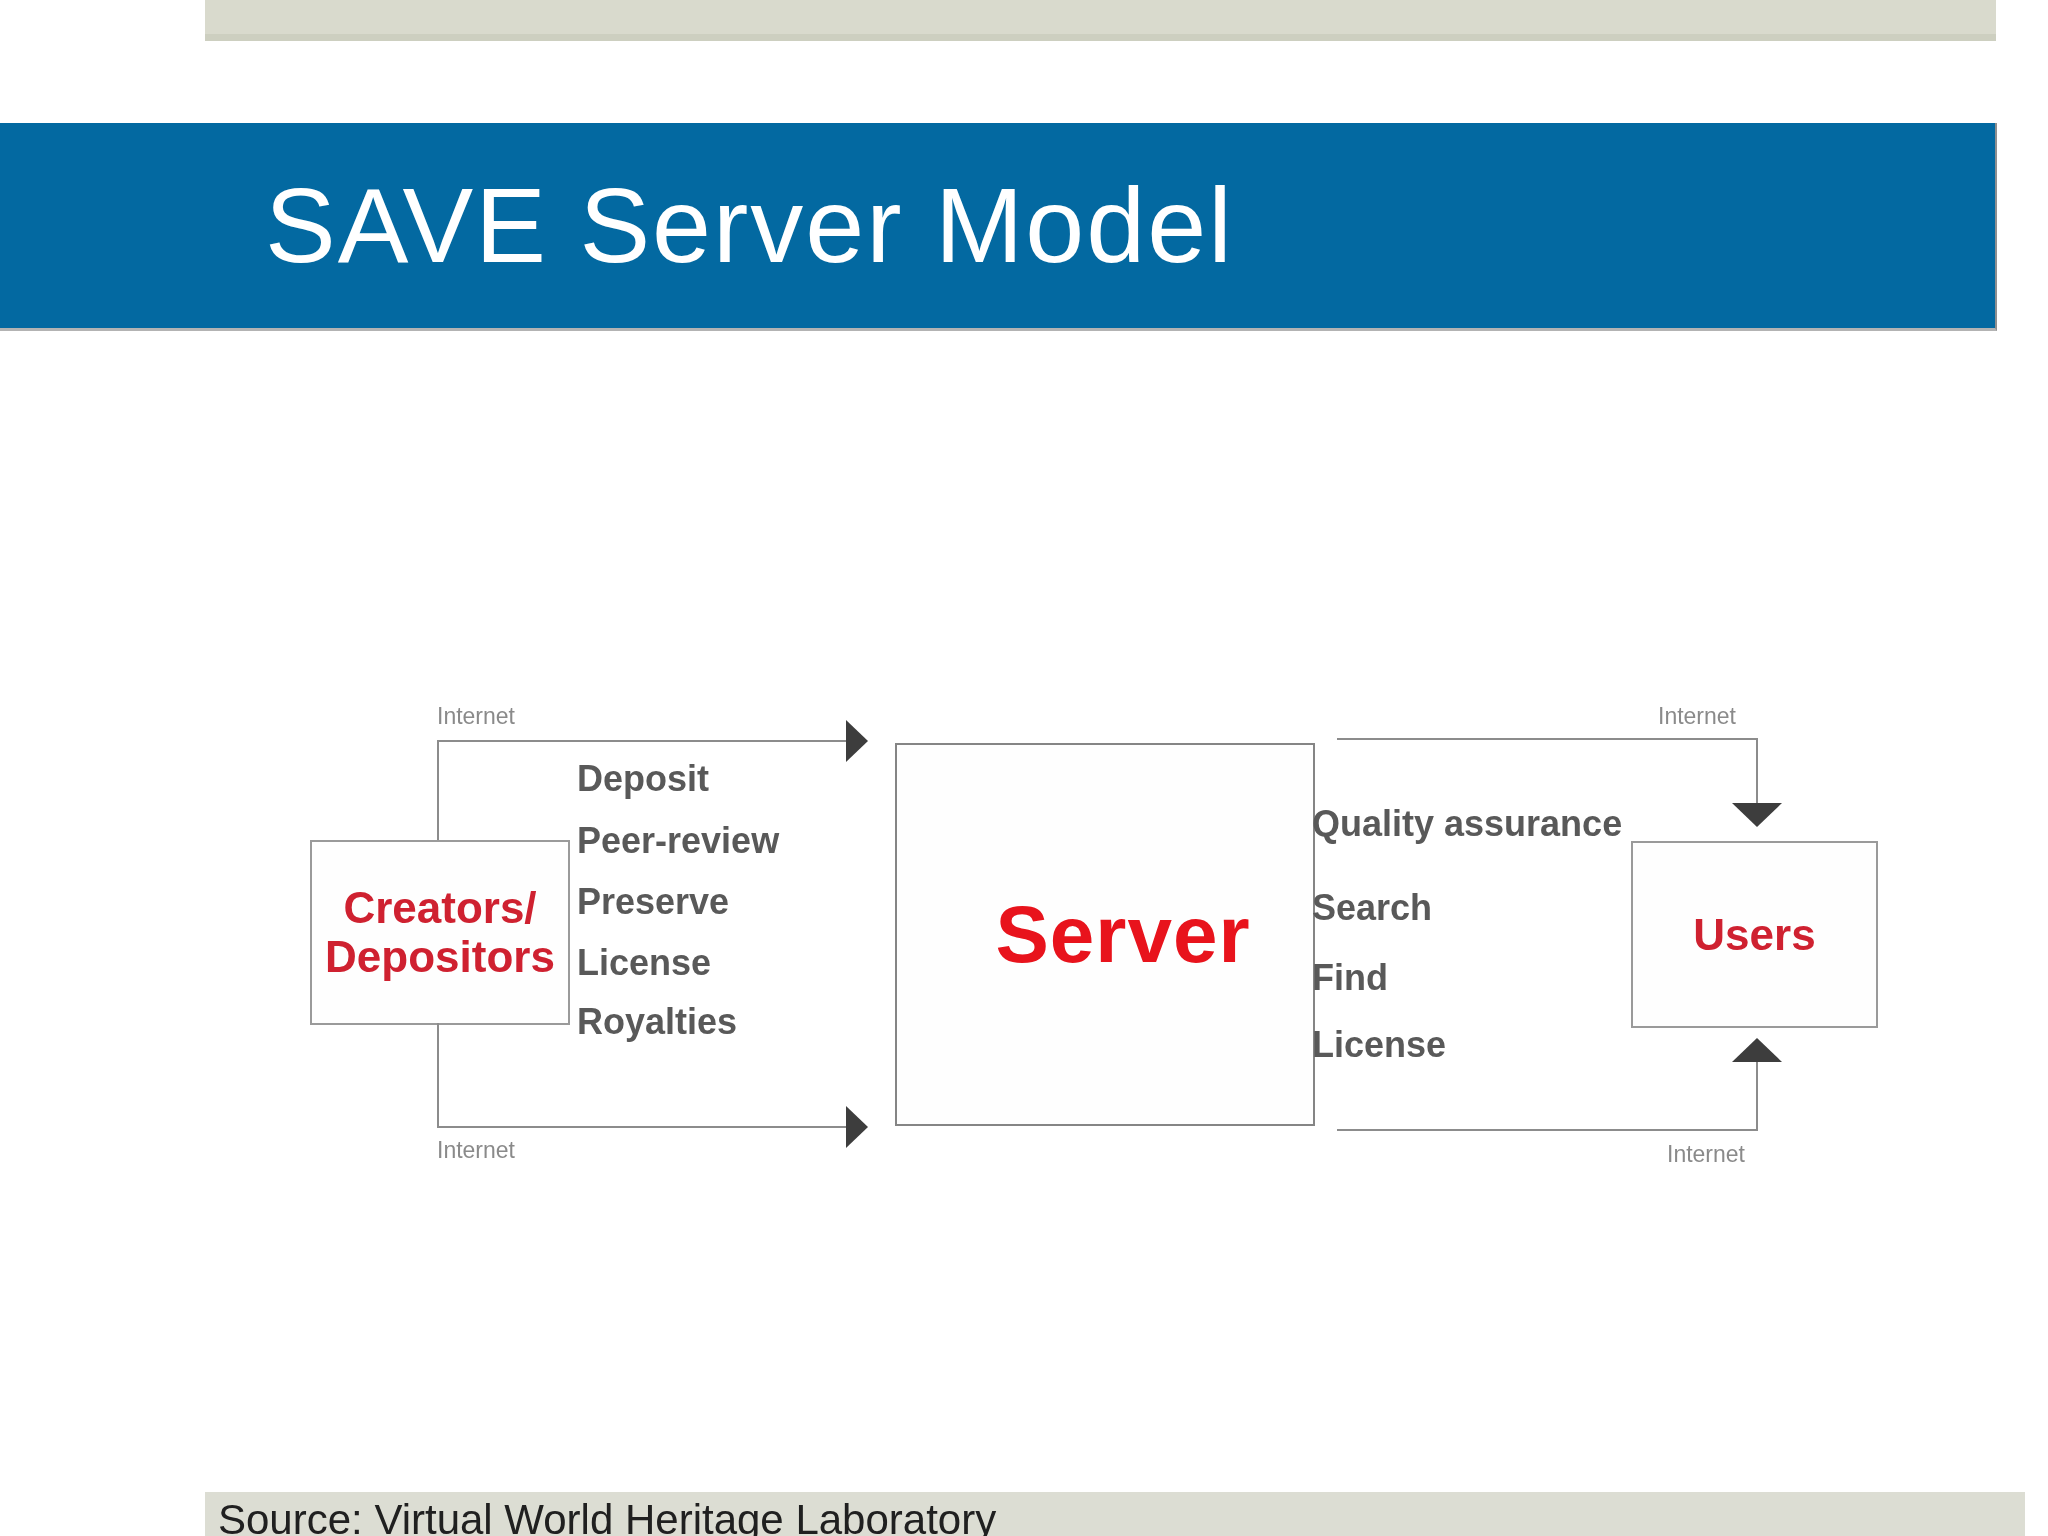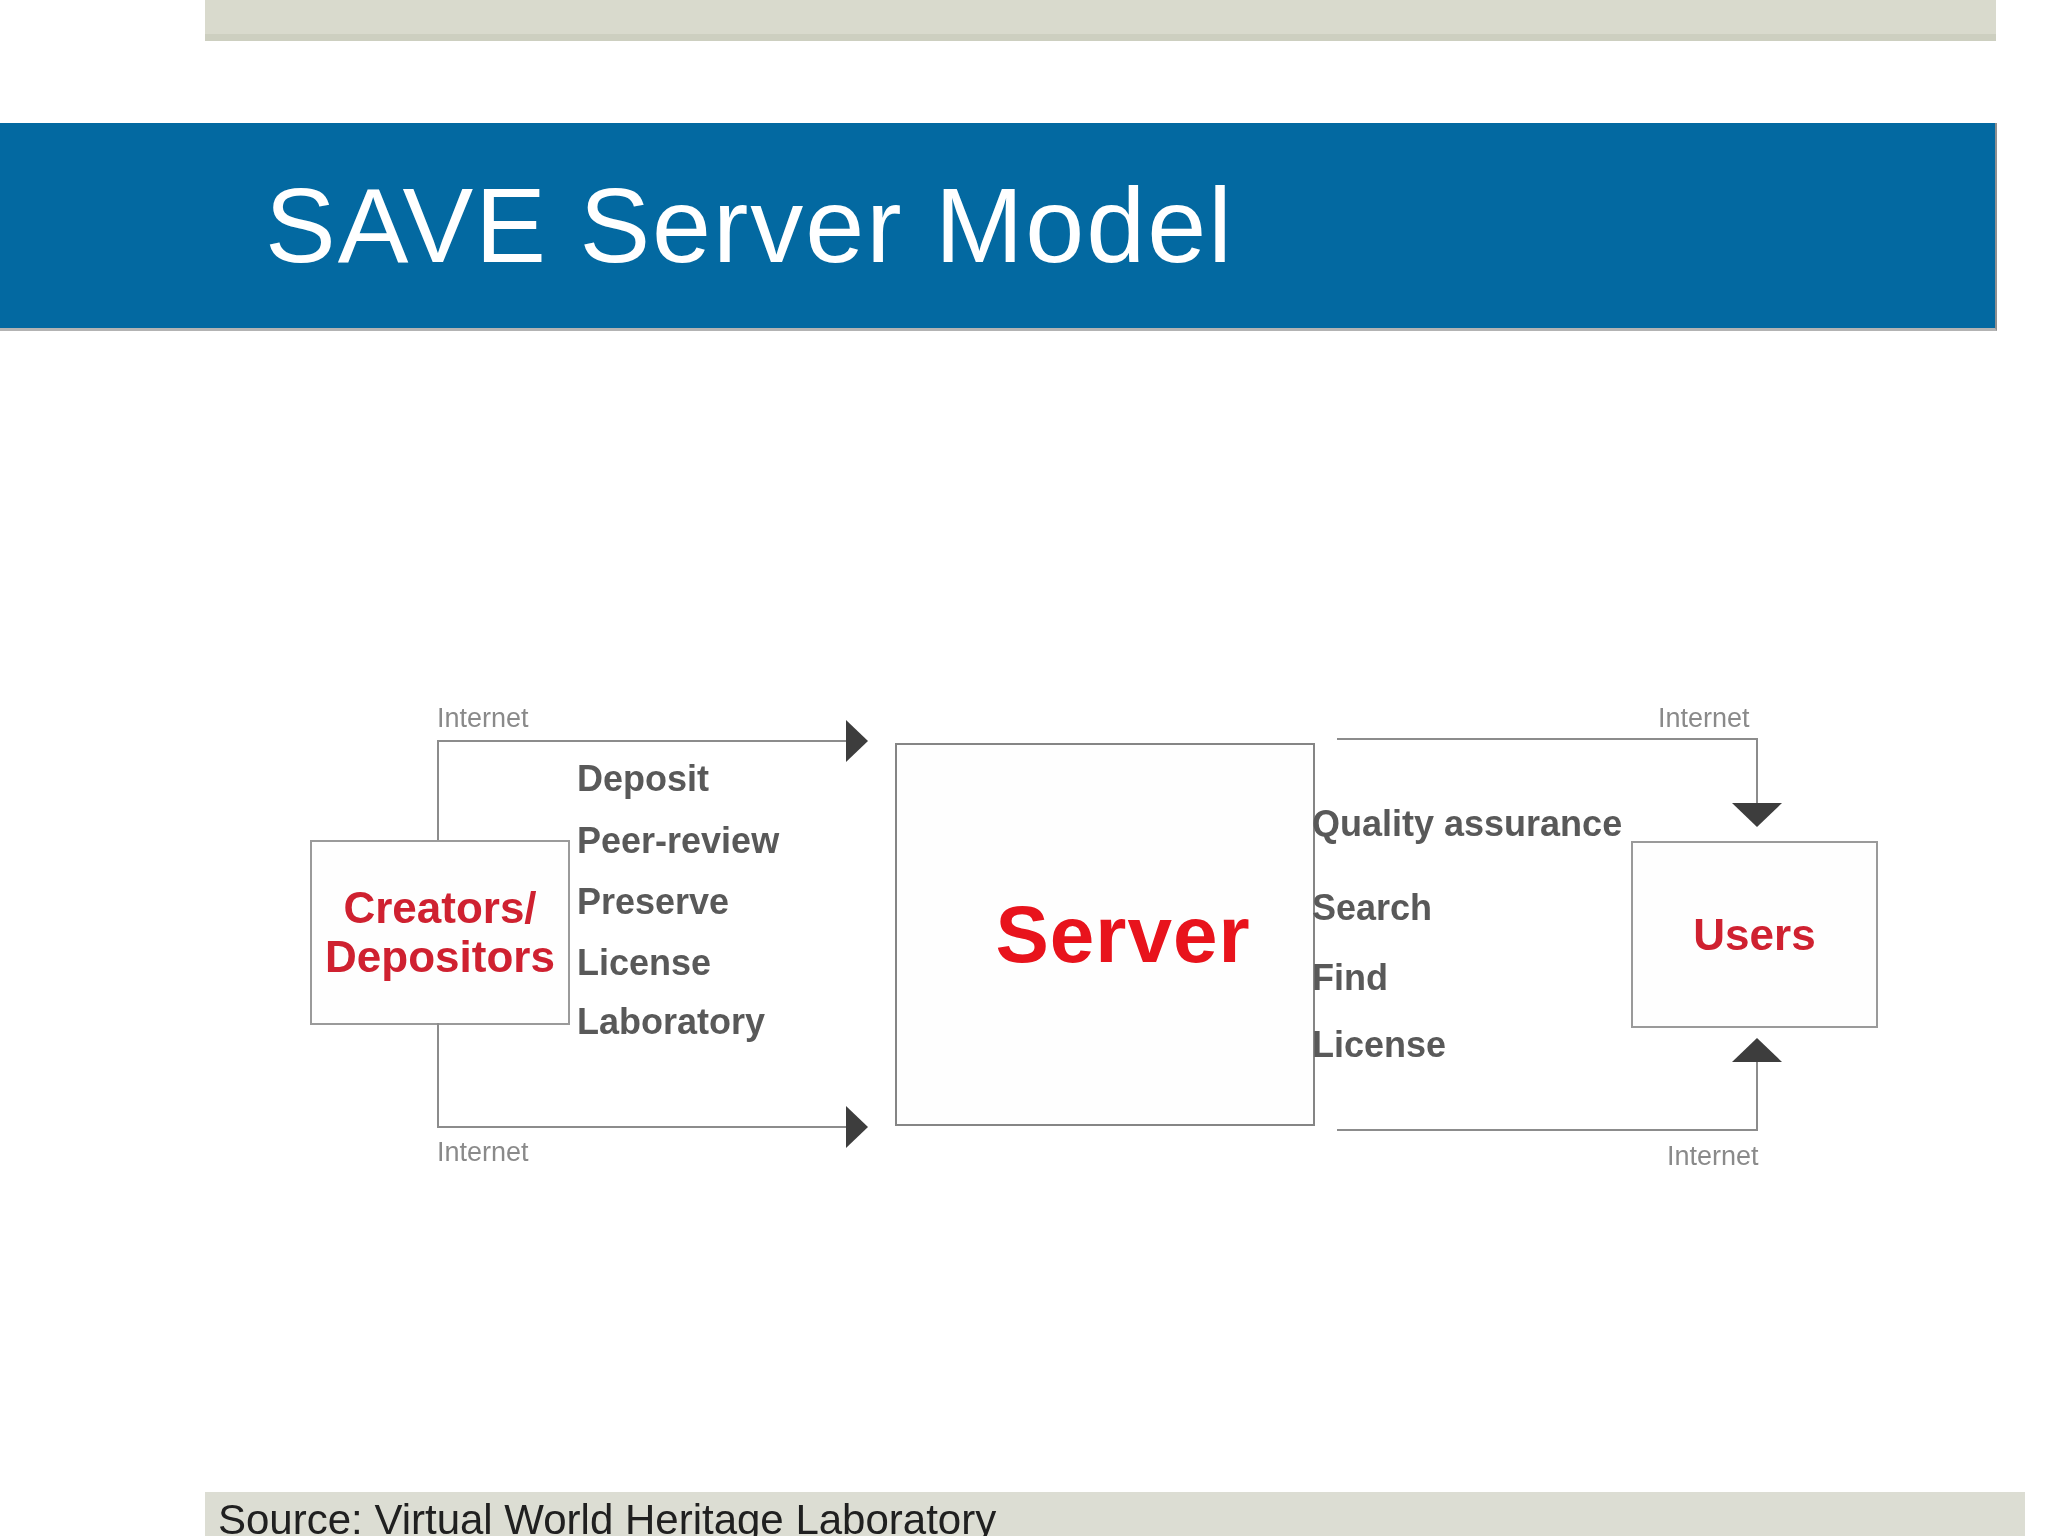--- a/index.html
+++ b/index.html
@@ -48,21 +48,21 @@
   .hline,.vline{position:absolute;background:#8c8c8c;}
   .hline{height:2px;}
   .vline{width:2px;}
   
   .arrow{position:absolute;width:0;height:0;}
   .arrow-right{border-top:21px solid transparent;border-bottom:21px solid transparent;border-left:22px solid #3d3d3d;}
   .arrow-down{border-left:25px solid transparent;border-right:25px solid transparent;border-top:24px solid #3d3d3d;}
   .arrow-up{border-left:25px solid transparent;border-right:25px solid transparent;border-bottom:24px solid #3d3d3d;}
   
   .net-label{
-    position:absolute;font-size:27px;color:#8a8a8a;font-weight:400;white-space:nowrap;
+    position:absolute;font-size:23px;color:#8a8a8a;font-weight:400;white-space:nowrap;
   }
   
   .flow-item{
     position:absolute;width:300px;text-align:left;
     font-size:36px;font-weight:bold;color:#595959;white-space:nowrap;
   }
   
   .bottom-strip{
     position:absolute;left:205px;top:1492px;width:1820px;height:44px;
     background:#dcddd3;
@@ -95,21 +95,21 @@
 
   <div class="vline" style="left:437px;top:1023px;height:105px;"></div>
   <div class="hline" style="left:437px;top:1126px;width:409px;"></div>
   <div class="arrow arrow-right" style="left:846px;top:1106px;"></div>
   <div class="net-label" style="left:437px;top:1137px;">Internet</div>
 
   <div class="flow-item" style="left:577px;top:758px;">Deposit</div>
   <div class="flow-item" style="left:577px;top:820px;">Peer-review</div>
   <div class="flow-item" style="left:577px;top:881px;">Preserve</div>
   <div class="flow-item" style="left:577px;top:942px;">License</div>
-  <div class="flow-item" style="left:577px;top:1001px;">Laboratory</div>
+  <div class="flow-item" style="left:577px;top:1001px;">Royalties</div>
 
   <div class="dbox server-box">
     <div class="red-label">Server</div>
   </div>
 
   <div class="net-label" style="left:1658px;top:703px;">Internet</div>
   <div class="hline" style="left:1337px;top:738px;width:421px;"></div>
   <div class="vline" style="left:1756px;top:738px;height:67px;"></div>
   <div class="arrow arrow-down" style="left:1732px;top:803px;"></div>
 

